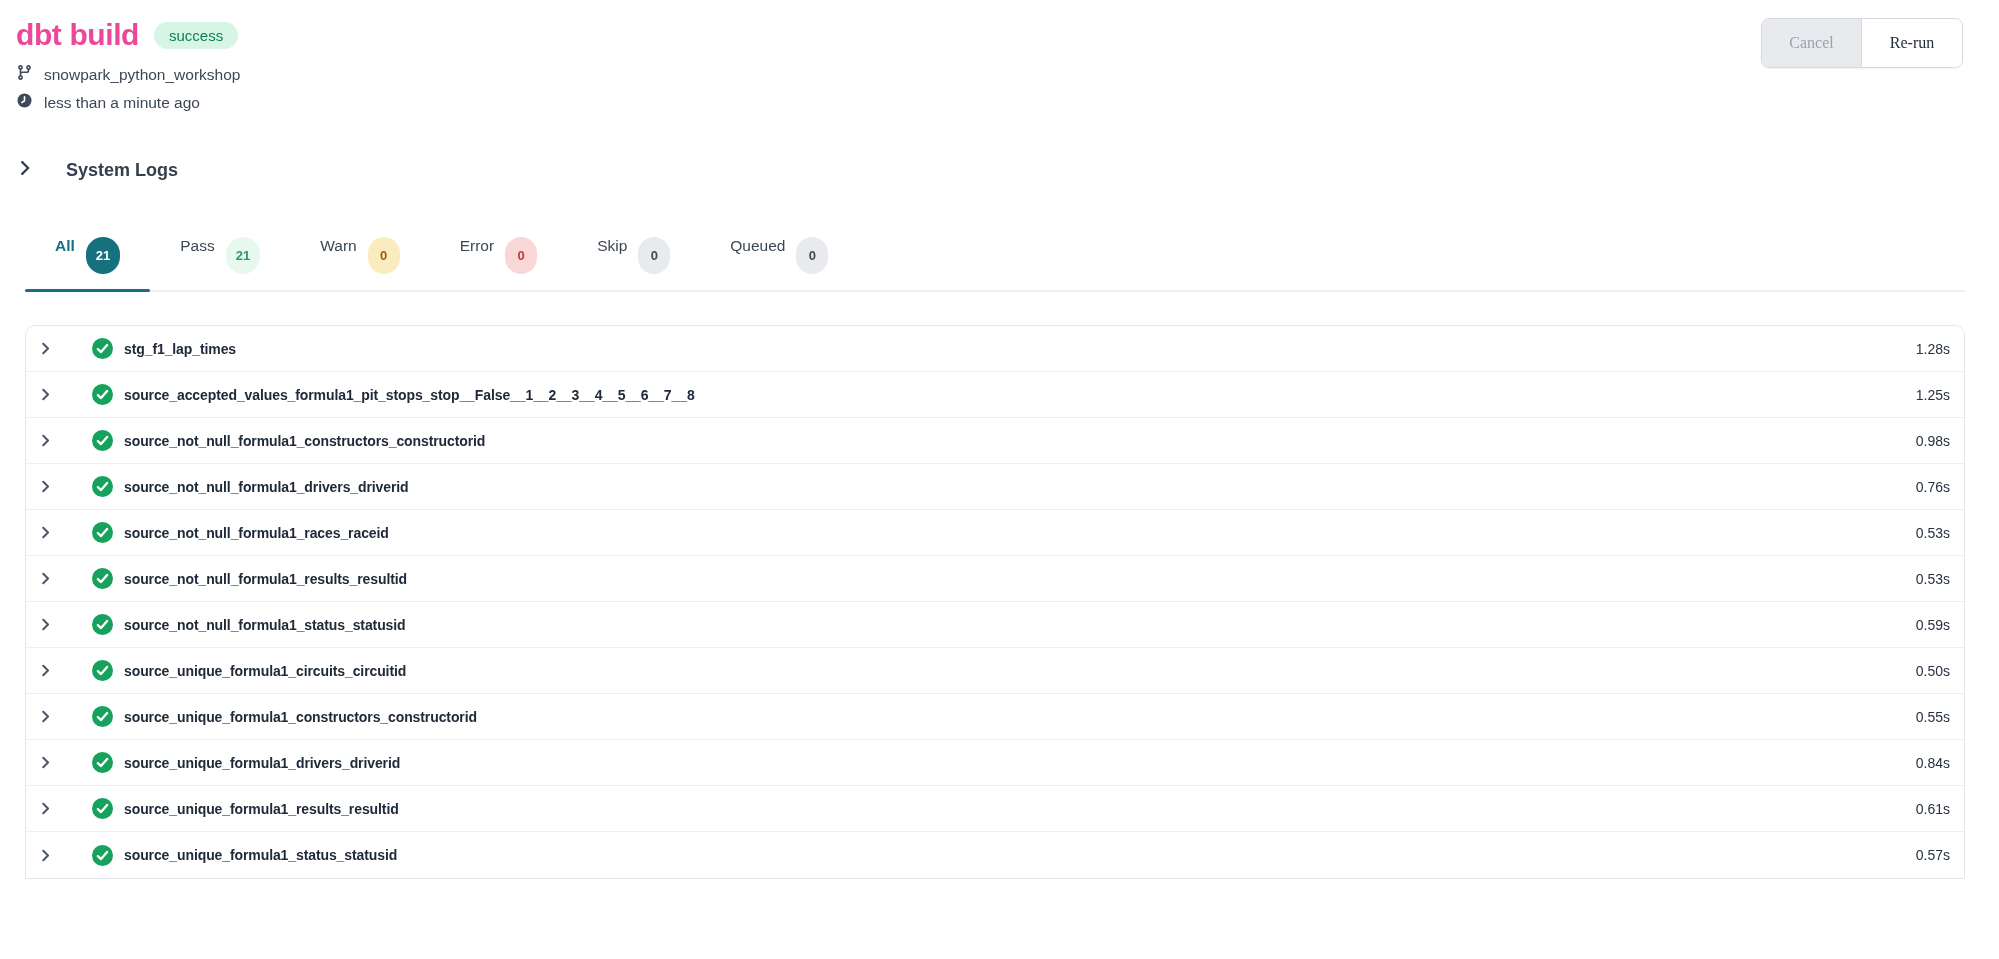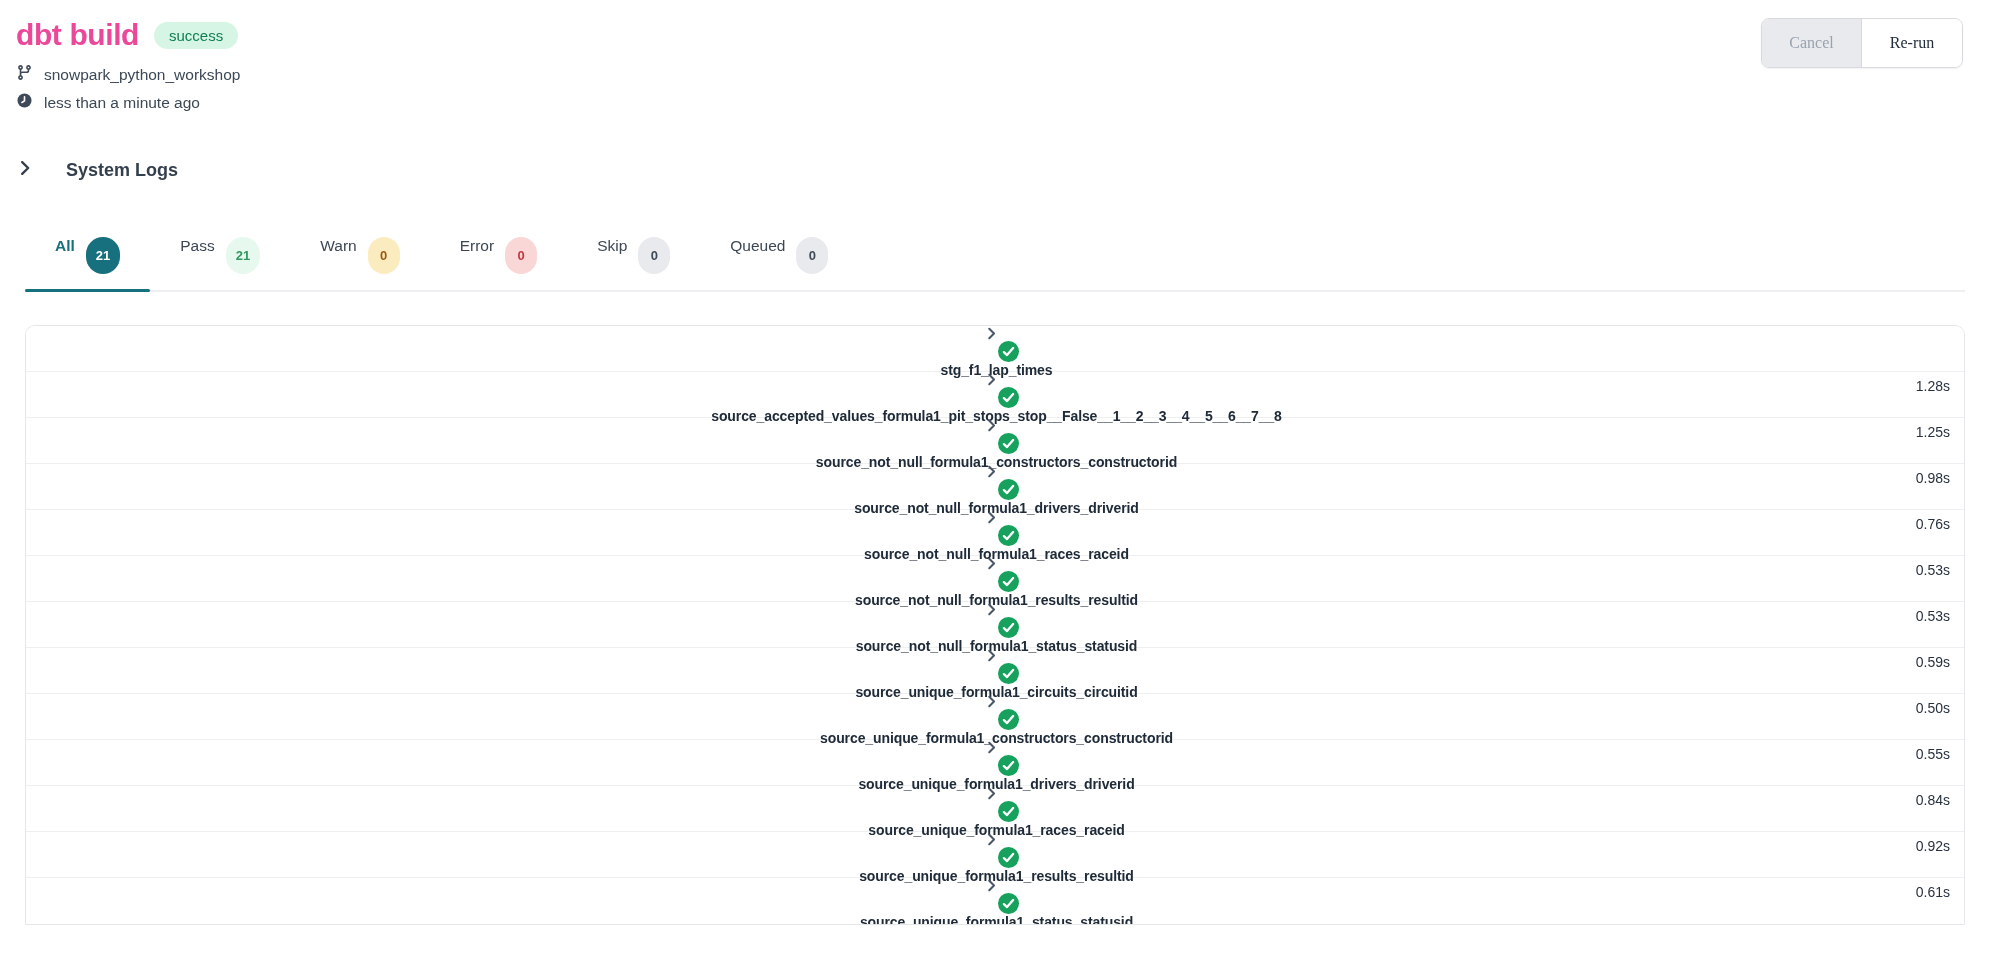--- a/index.html
+++ b/index.html
@@ -32,21 +32,21 @@
   .tab--active::after { content: ""; position: absolute; left: 0; right: 0; bottom: -2px; height: 3px; background: #17707e; border-radius: 2px; }
   .tab-badge { font-size: 13px; font-weight: 700; line-height: 1; padding: 12px 10px; min-width: 32px; text-align: center; border-radius: 999px; }
   .badge--all    { background: #17707e; color: #ffffff; }
   .badge--pass   { background: #e7f9ef; color: #2f9960; }
   .badge--warn   { background: #fbecc0; color: #9c5c10; }
   .badge--error  { background: #f9d7d7; color: #c13b3e; }
   .badge--skip, .badge--queued { background: #e9eaed; color: #3f4a58; }
 
   
   .card { margin: 33px 34px 0 25px; border: 1px solid #e4e7ea; border-radius: 10px 10px 0 0; overflow: hidden; background: #fff; }
-  .row { display: flex; align-items: center; height: 46px; padding: 0 14px 0 6px; border-bottom: 1px solid #edeff1; background: #fff; flex-direction: column; }
+  .row { display: flex; align-items: center; height: 46px; padding: 0 14px 0 6px; border-bottom: 1px solid #edeff1; background: #fff; }
   .row:last-child { border-bottom: none; }
   .row-chevron-btn { width: 26px; height: 26px; display: flex; align-items: center; justify-content: center; background: none; border: none; cursor: pointer; }
   .row-check { margin-left: 34px; display: flex; }
   .row-label { margin-left: 11px; font-size: 14px; font-weight: 700; color: #202b39; letter-spacing: -0.1px; }
   .row-duration { margin-left: auto; font-size: 14px; color: #27313f; }
 </style>
 </head>
 <body>
 
 
@@ -280,35 +280,20 @@
       <svg width="15" height="15" viewBox="0 0 16 16">
           <path d="M5.6 3 L10.7 8 L5.6 13" stroke="#4a5567" stroke-width="2.2" fill="none" stroke-linecap="round" stroke-linejoin="round"></path>
         </svg>
     </button>
     <span class="row-check">
       <svg width="21" height="21" viewBox="0 0 20 20">
           <circle cx="10" cy="10" r="10" fill="#16a15c"></circle>
           <path d="M5.6 10.6 L8.6 13.4 L14.4 6.6" stroke="#ffffff" stroke-width="2.2" fill="none" stroke-linecap="round" stroke-linejoin="round"></path>
         </svg>
     </span>
-    <span class="row-label">source_unique_formula1_races_raceid</span>
-    <span class="row-duration">0.92s</span>
-  </div>
-    <div class="row">
-    <button class="row-chevron-btn">
-      <svg width="15" height="15" viewBox="0 0 16 16">
-          <path d="M5.6 3 L10.7 8 L5.6 13" stroke="#4a5567" stroke-width="2.2" fill="none" stroke-linecap="round" stroke-linejoin="round"></path>
-        </svg>
-    </button>
-    <span class="row-check">
-      <svg width="21" height="21" viewBox="0 0 20 20">
-          <circle cx="10" cy="10" r="10" fill="#16a15c"></circle>
-          <path d="M5.6 10.6 L8.6 13.4 L14.4 6.6" stroke="#ffffff" stroke-width="2.2" fill="none" stroke-linecap="round" stroke-linejoin="round"></path>
-        </svg>
-    </span>
     <span class="row-label">source_unique_formula1_results_resultid</span>
     <span class="row-duration">0.61s</span>
   </div>
     <div class="row">
     <button class="row-chevron-btn">
       <svg width="15" height="15" viewBox="0 0 16 16">
           <path d="M5.6 3 L10.7 8 L5.6 13" stroke="#4a5567" stroke-width="2.2" fill="none" stroke-linecap="round" stroke-linejoin="round"></path>
         </svg>
     </button>
     <span class="row-check">

